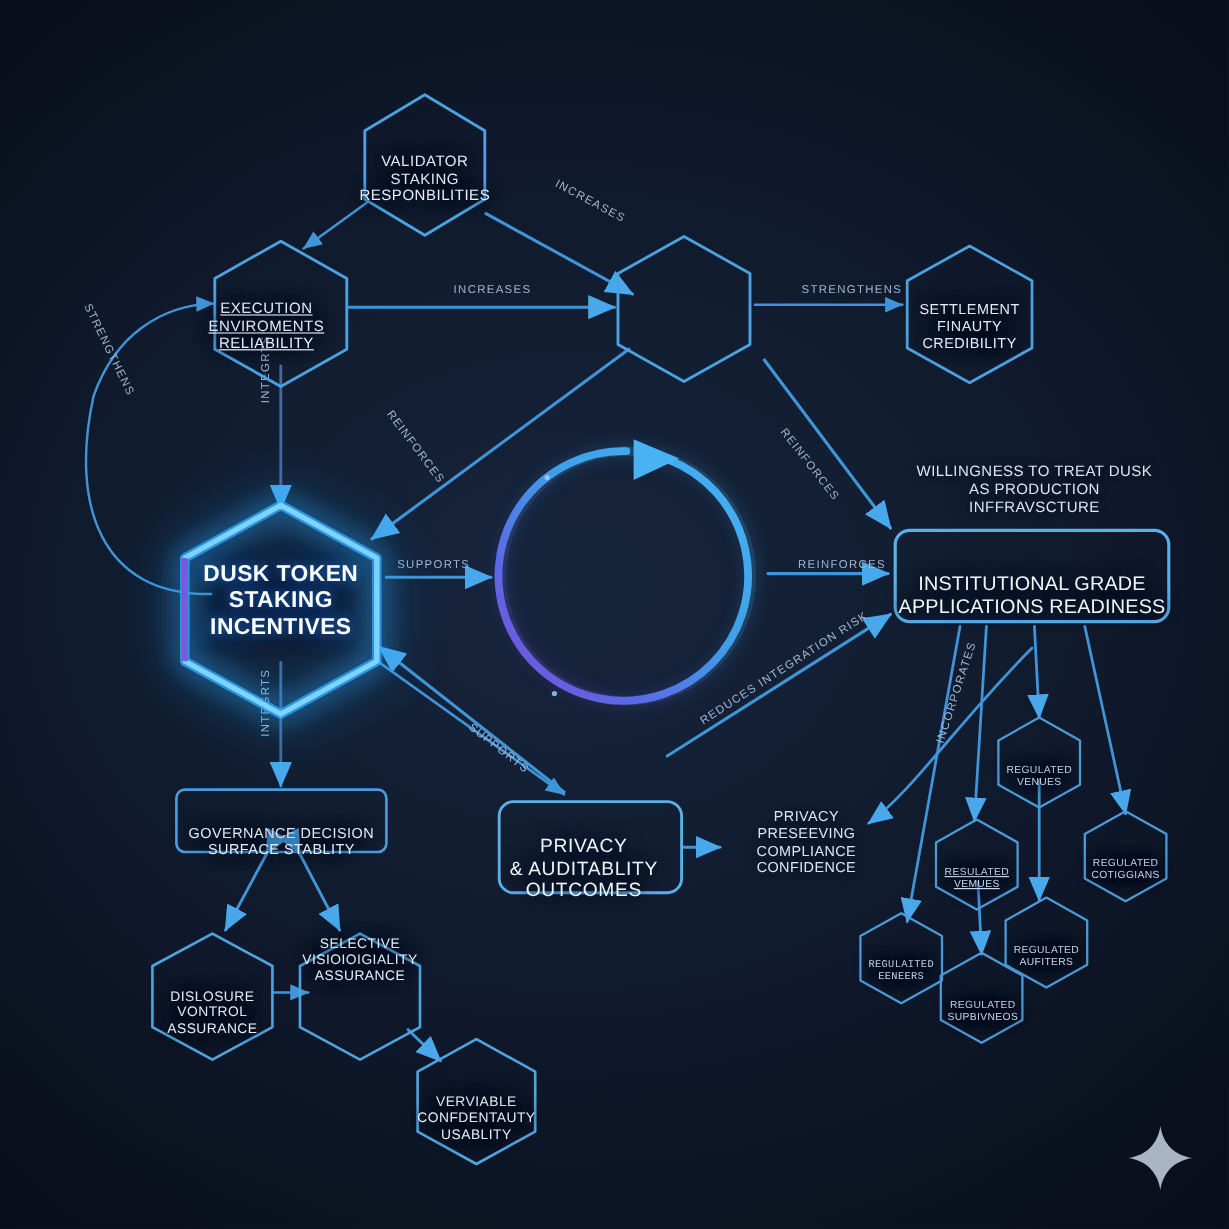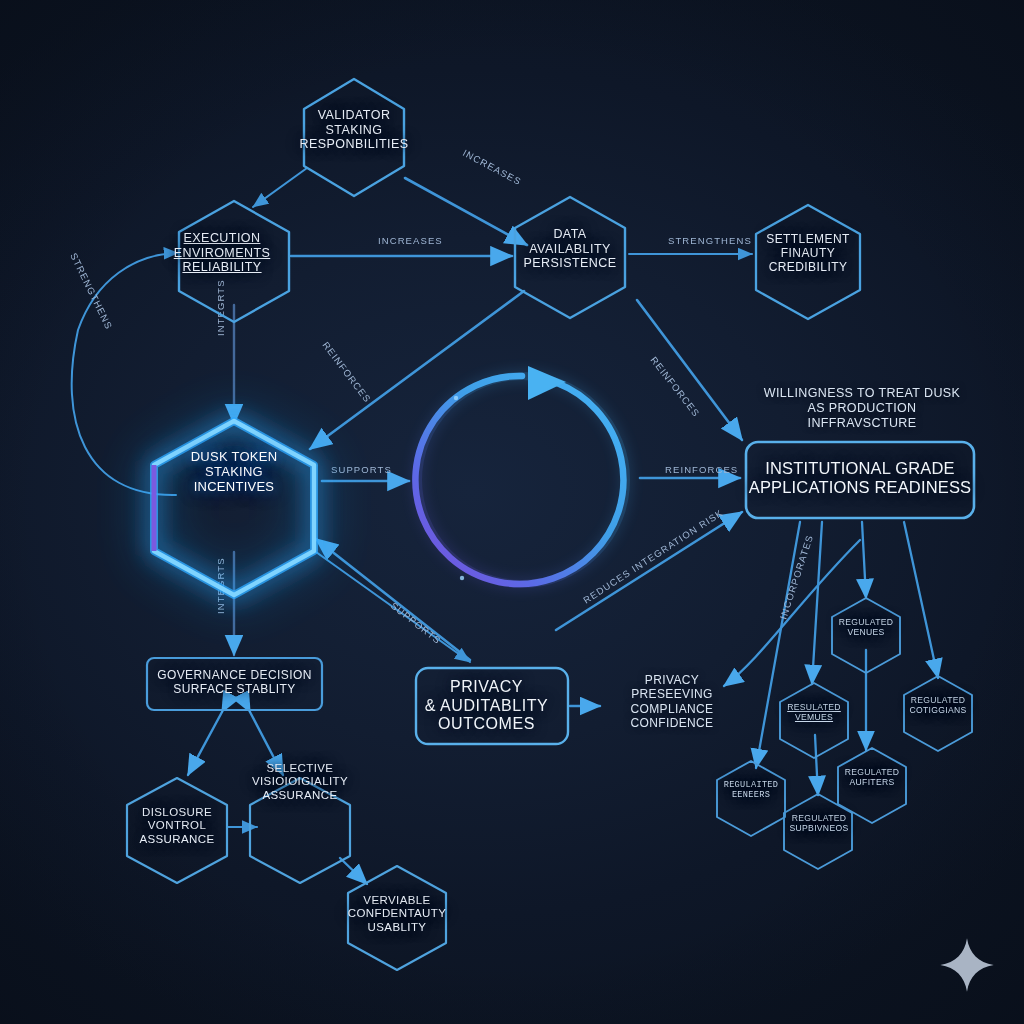--- a/index.html
+++ b/index.html
@@ -25,20 +25,21 @@
   #nodes{z-index:2;}
   .nodetext{
     position:absolute;z-index:3;
     color:#e8eef7;
     text-align:center;
     line-height:1.16;
     letter-spacing:.035em;
     text-shadow:0 0 7px rgba(10,20,40,.95), 0 0 14px rgba(10,20,40,.7);
     pointer-events:none;
     white-space:pre-line;
+    margin-top:19px;
   }
   .free-label{
     position:absolute;z-index:3;
     color:#dbe6f3;text-align:center;line-height:1.2;
     letter-spacing:.03em;
     text-shadow:0 0 7px rgba(8,16,32,.95);
     white-space:pre-line;
   }
   .edgelabel{
     fill:#9fb6d4;
@@ -198,29 +199,26 @@
   </svg>
 
   <div class="nodetext" style="left:284px;top:108px;width:140px;font-size:12.5px;">VALIDATOR
 STAKING
 RESPONBILITIES</div>
 
   <div class="nodetext" style="left:152px;top:231px;width:140px;font-size:12.5px;text-decoration:underline;">EXECUTION
 ENVIROMENTS
 RELIABILITY</div>
 
-  <div class="nodetext" style="left:500px;top:227px;width:140px;font-size:12.5px;">DATA
-AVAILABLITY
-PERSISTENCE</div>
 
   <div class="nodetext" style="left:742px;top:233px;width:132px;font-size:12px;">SETTLEMENT
 FINAUTY
 CREDIBILITY</div>
 
-  <div class="nodetext" style="left:144px;top:449px;width:180px;font-size:13px;font-weight:400;color:#ffffff;letter-spacing:.02em;text-shadow:0 0 10px rgba(30,120,220,.85),0 0 20px rgba(20,70,160,.6);">DUSK TOKEN
+  <div class="nodetext" style="left:144px;top:449px;width:180px;font-size:19px;font-weight:700;color:#ffffff;letter-spacing:.02em;text-shadow:0 0 10px rgba(30,120,220,.85),0 0 20px rgba(20,70,160,.6);">DUSK TOKEN
 STAKING
 INCENTIVES</div>
 
 
   <div class="nodetext" style="left:149px;top:669px;width:171px;font-size:12px;">GOVERNANCE DECISION
 SURFACE STABLITY</div>
 
   <div class="nodetext" style="left:748px;top:459px;width:224px;font-size:16.5px;color:#f4f8fd;letter-spacing:.01em;">INSTITUTIONAL GRADE
 APPLICATIONS READINESS</div>
 

